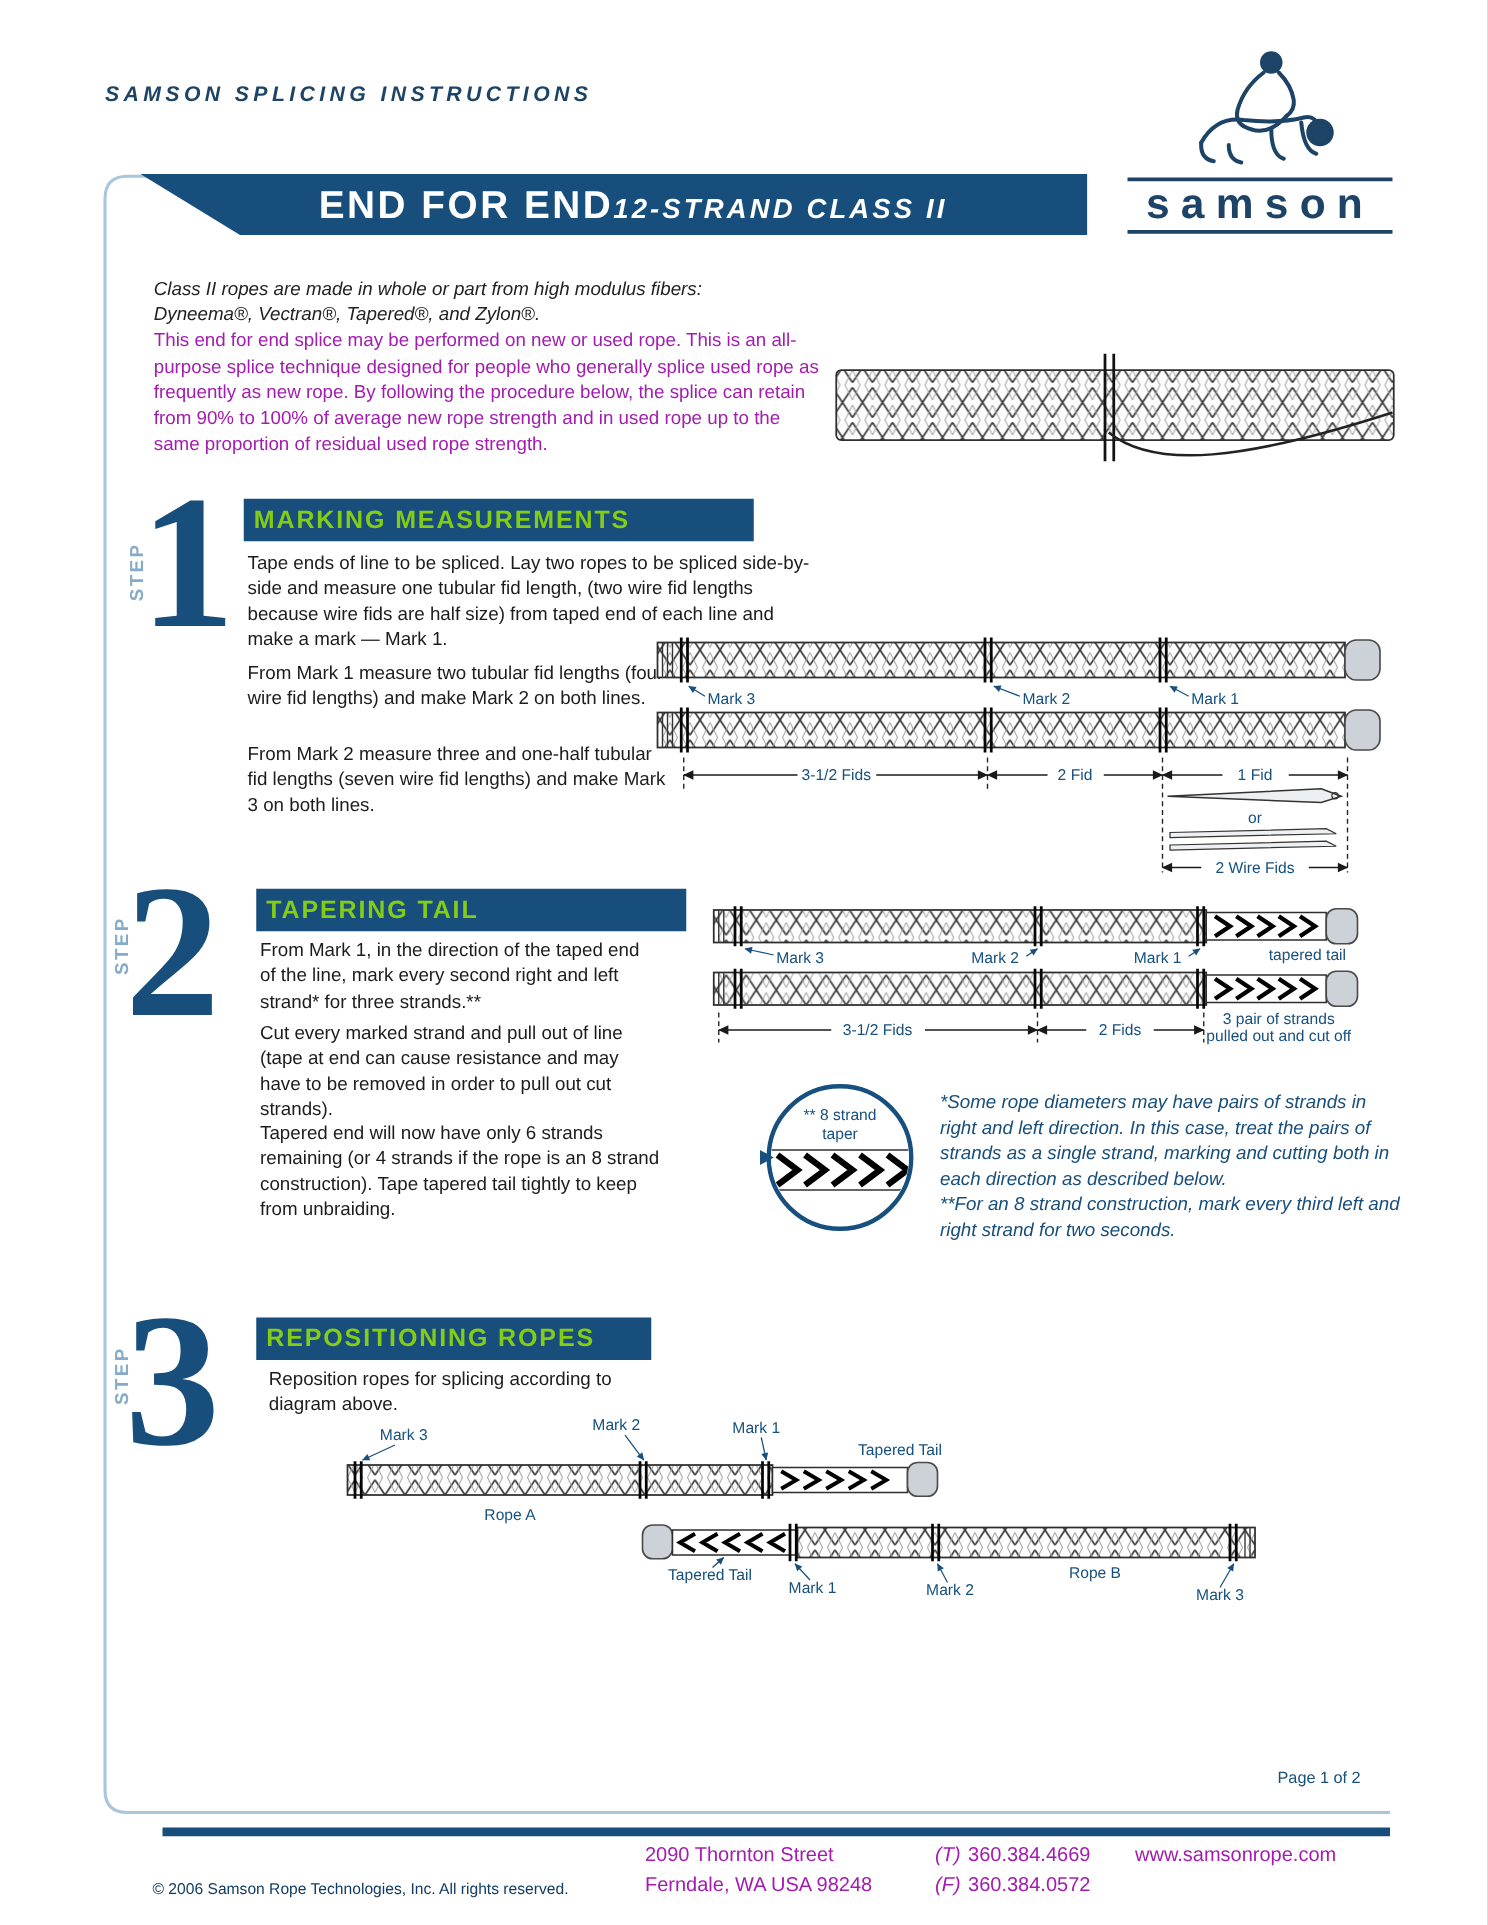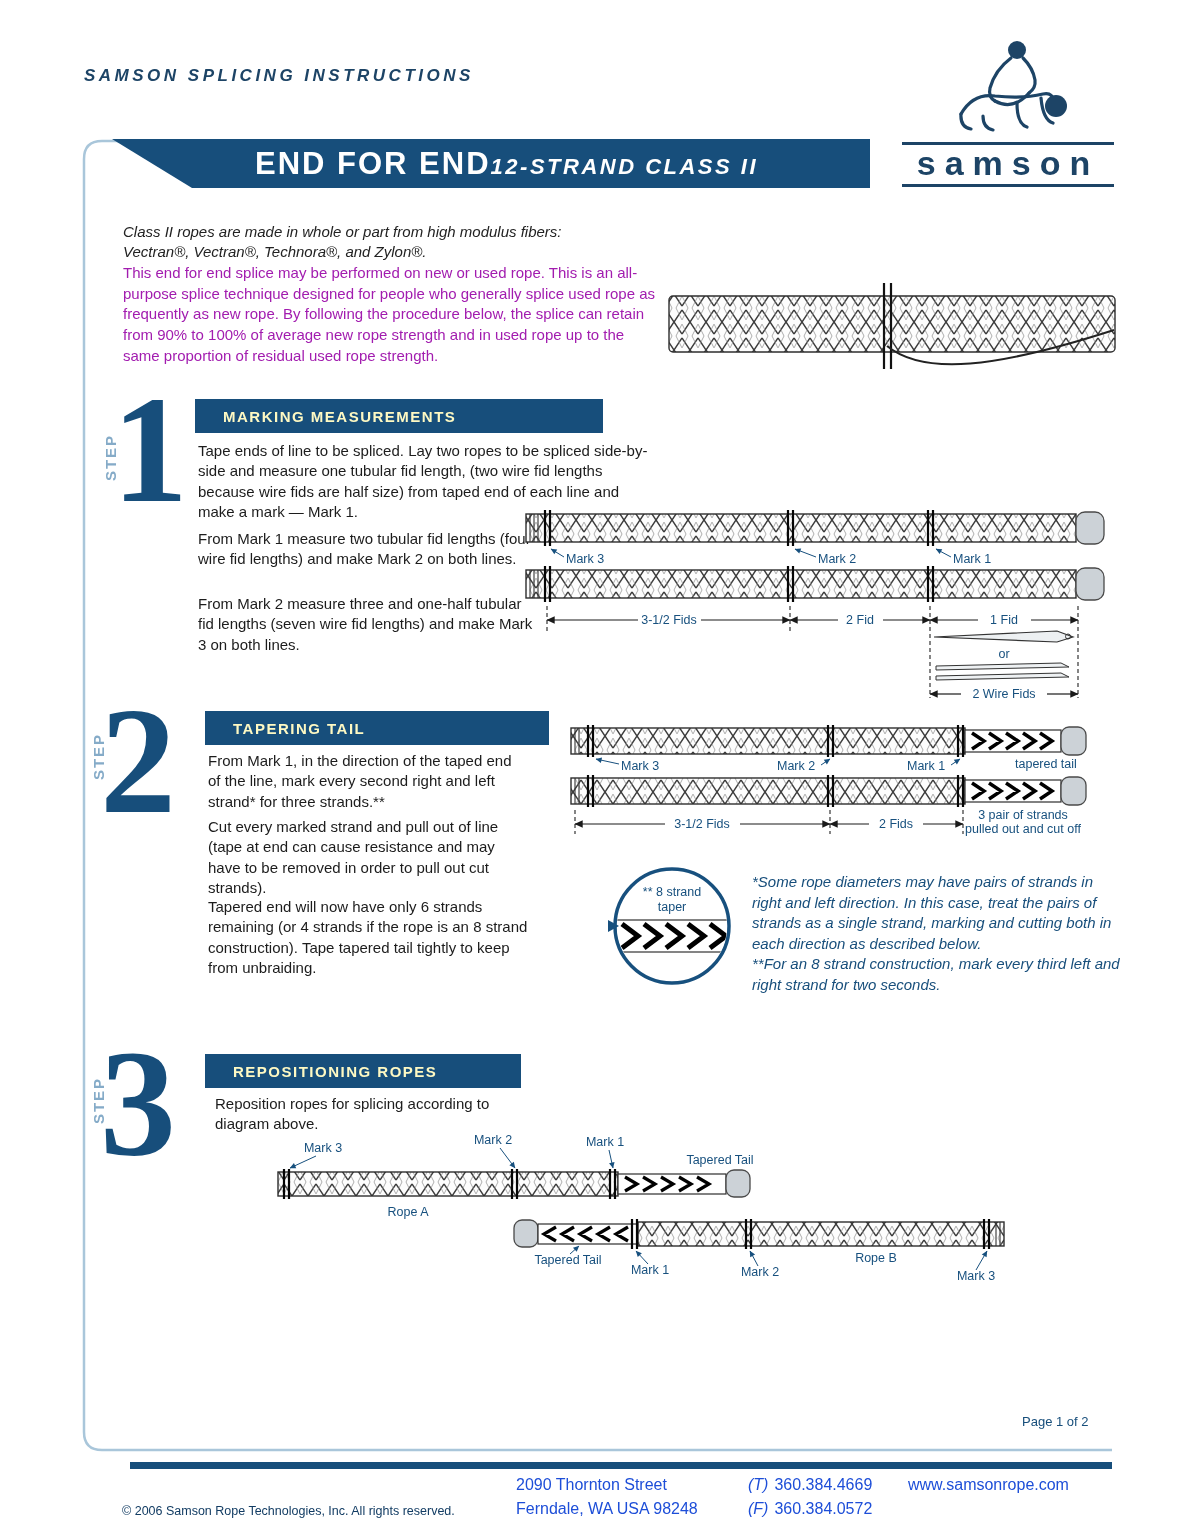--- a/index.html
+++ b/index.html
@@ -33,41 +33,41 @@
   }
   .banner-title { color:#fff; font-size:31px; font-weight:bold; letter-spacing:2px; margin-left:143px; line-height:49px; }
   .banner-sub { color:#fff; font-size:22px; font-weight:bold; font-style:italic; letter-spacing:2.5px; margin-left:0; }
 
   .lead { position:absolute; left:123px; top:222px; width:540px; font-style:italic; font-size:15px; color:#222; line-height:1.32; }
   .aside-note { position:absolute; left:800px; top:222px; width:315px; text-align:right; font-style:italic; font-size:13.5px; color:#174e7b; line-height:1.35; }
   .intro-body { position:absolute; left:123px; top:263px; width:540px; font-size:15px; color:#a21caf; line-height:1.38; }
 
   .step-digit { position:absolute; font-family:"Liberation Serif", serif; font-size:152px; font-weight:bold; color:#174e7b; line-height:0.74; letter-spacing:-4px; }
   .step-side { position:absolute; width:80px; text-align:center; transform:rotate(-90deg); color:#85abc8; font-weight:bold; letter-spacing:2px; font-size:15px; }
-  .step-header { position:absolute; height:34px; background:#174e7b; color:#fef9c3; font-weight:bold; font-size:15px; letter-spacing:1.5px; display:flex; align-items:center; padding-left:28px; }
+  .step-header { position:absolute; height:34px; background:#174e7b; color:#84cc16; font-weight:bold; font-size:20px; letter-spacing:1.5px; display:flex; align-items:center; padding-left:8px; }
   .para { position:absolute; font-size:15px; color:#1c1c1c; line-height:1.36; }
   .note { position:absolute; font-style:italic; color:#174e7b; font-size:15px; line-height:1.38; }
 
   
   svg text { font-family:"Liberation Sans", sans-serif; }
   .dtext { fill:#17507e; font-size:12.5px; }
   .mid { text-anchor:middle; }
   .dash { stroke:#222; stroke-width:1.1; stroke-dasharray:4 3; fill:none; }
   .dim  { stroke:#1a1a1a; stroke-width:1.2; }
   .ptr  { stroke:#17507e; stroke-width:1; }
   .tick { stroke:#050505; stroke-width:2.2; }
   .hatch{ stroke:#333; stroke-width:1.1; }
   .ropeline { stroke:#2e2e2e; stroke-width:1.4; }
   .cap  { fill:#ccd2d7; stroke:#4a4a4a; stroke-width:1.3; }
   .taper{ fill:#ffffff; stroke:#2e2e2e; stroke-width:1.2; }
   .chev { stroke:#000; stroke-width:3.5; fill:none; }
 
   .pageno { position:absolute; left:1022px; top:1414px; font-size:13px; color:#174e7b; }
   .foot-bar { position:absolute; left:130px; top:1462px; width:982px; height:7px; background:#174e7b; }
-  .contact { position:absolute; font-size:16px; color:#1d4ed8; }
+  .contact { position:absolute; font-size:16px; color:#a21caf; }
   .contact .lbl { font-style:italic; margin-right:6px; }
   .copyright { position:absolute; left:122px; top:1504px; font-size:12.5px; color:#123c63; }
 </style>
 </head>
 <body>
 
 <div class="page">
 
   <svg width="0" height="0" style="position:absolute">
     <defs>
@@ -107,21 +107,21 @@
     <div class="logo-word">samson</div>
   </div>
 
   <div class="banner">
     <span class="banner-title">END FOR END</span>
     <span class="banner-sub">12-STRAND CLASS II</span>
   </div>
 
   <div class="lead">
     <span>Class II ropes are made in whole or part from high modulus fibers:</span><br>
-    <span>Vectran®, Vectran®, Technora®, and Zylon®.</span>
+    <span>Dyneema®, Vectran®, Tapered®, and Zylon®.</span>
   </div>
 
 
   <div class="intro-body">This end for end splice may be performed on new or used rope. This is an all-purpose splice technique designed for people who generally splice used rope as frequently as new rope. By following the procedure below, the splice can retain from 90% to 100% of average new rope strength and in used rope up to the same proportion of residual used rope strength.</div>
 
   <svg class="abs" style="left:666px;top:280px" width="452" height="92">
     <g class="hatch">
       <line x1="6" y1="18" x2="6" y2="70"></line>
         <line x1="10" y1="18" x2="10" y2="70"></line>
         <line x1="14" y1="18" x2="14" y2="70"></line>

